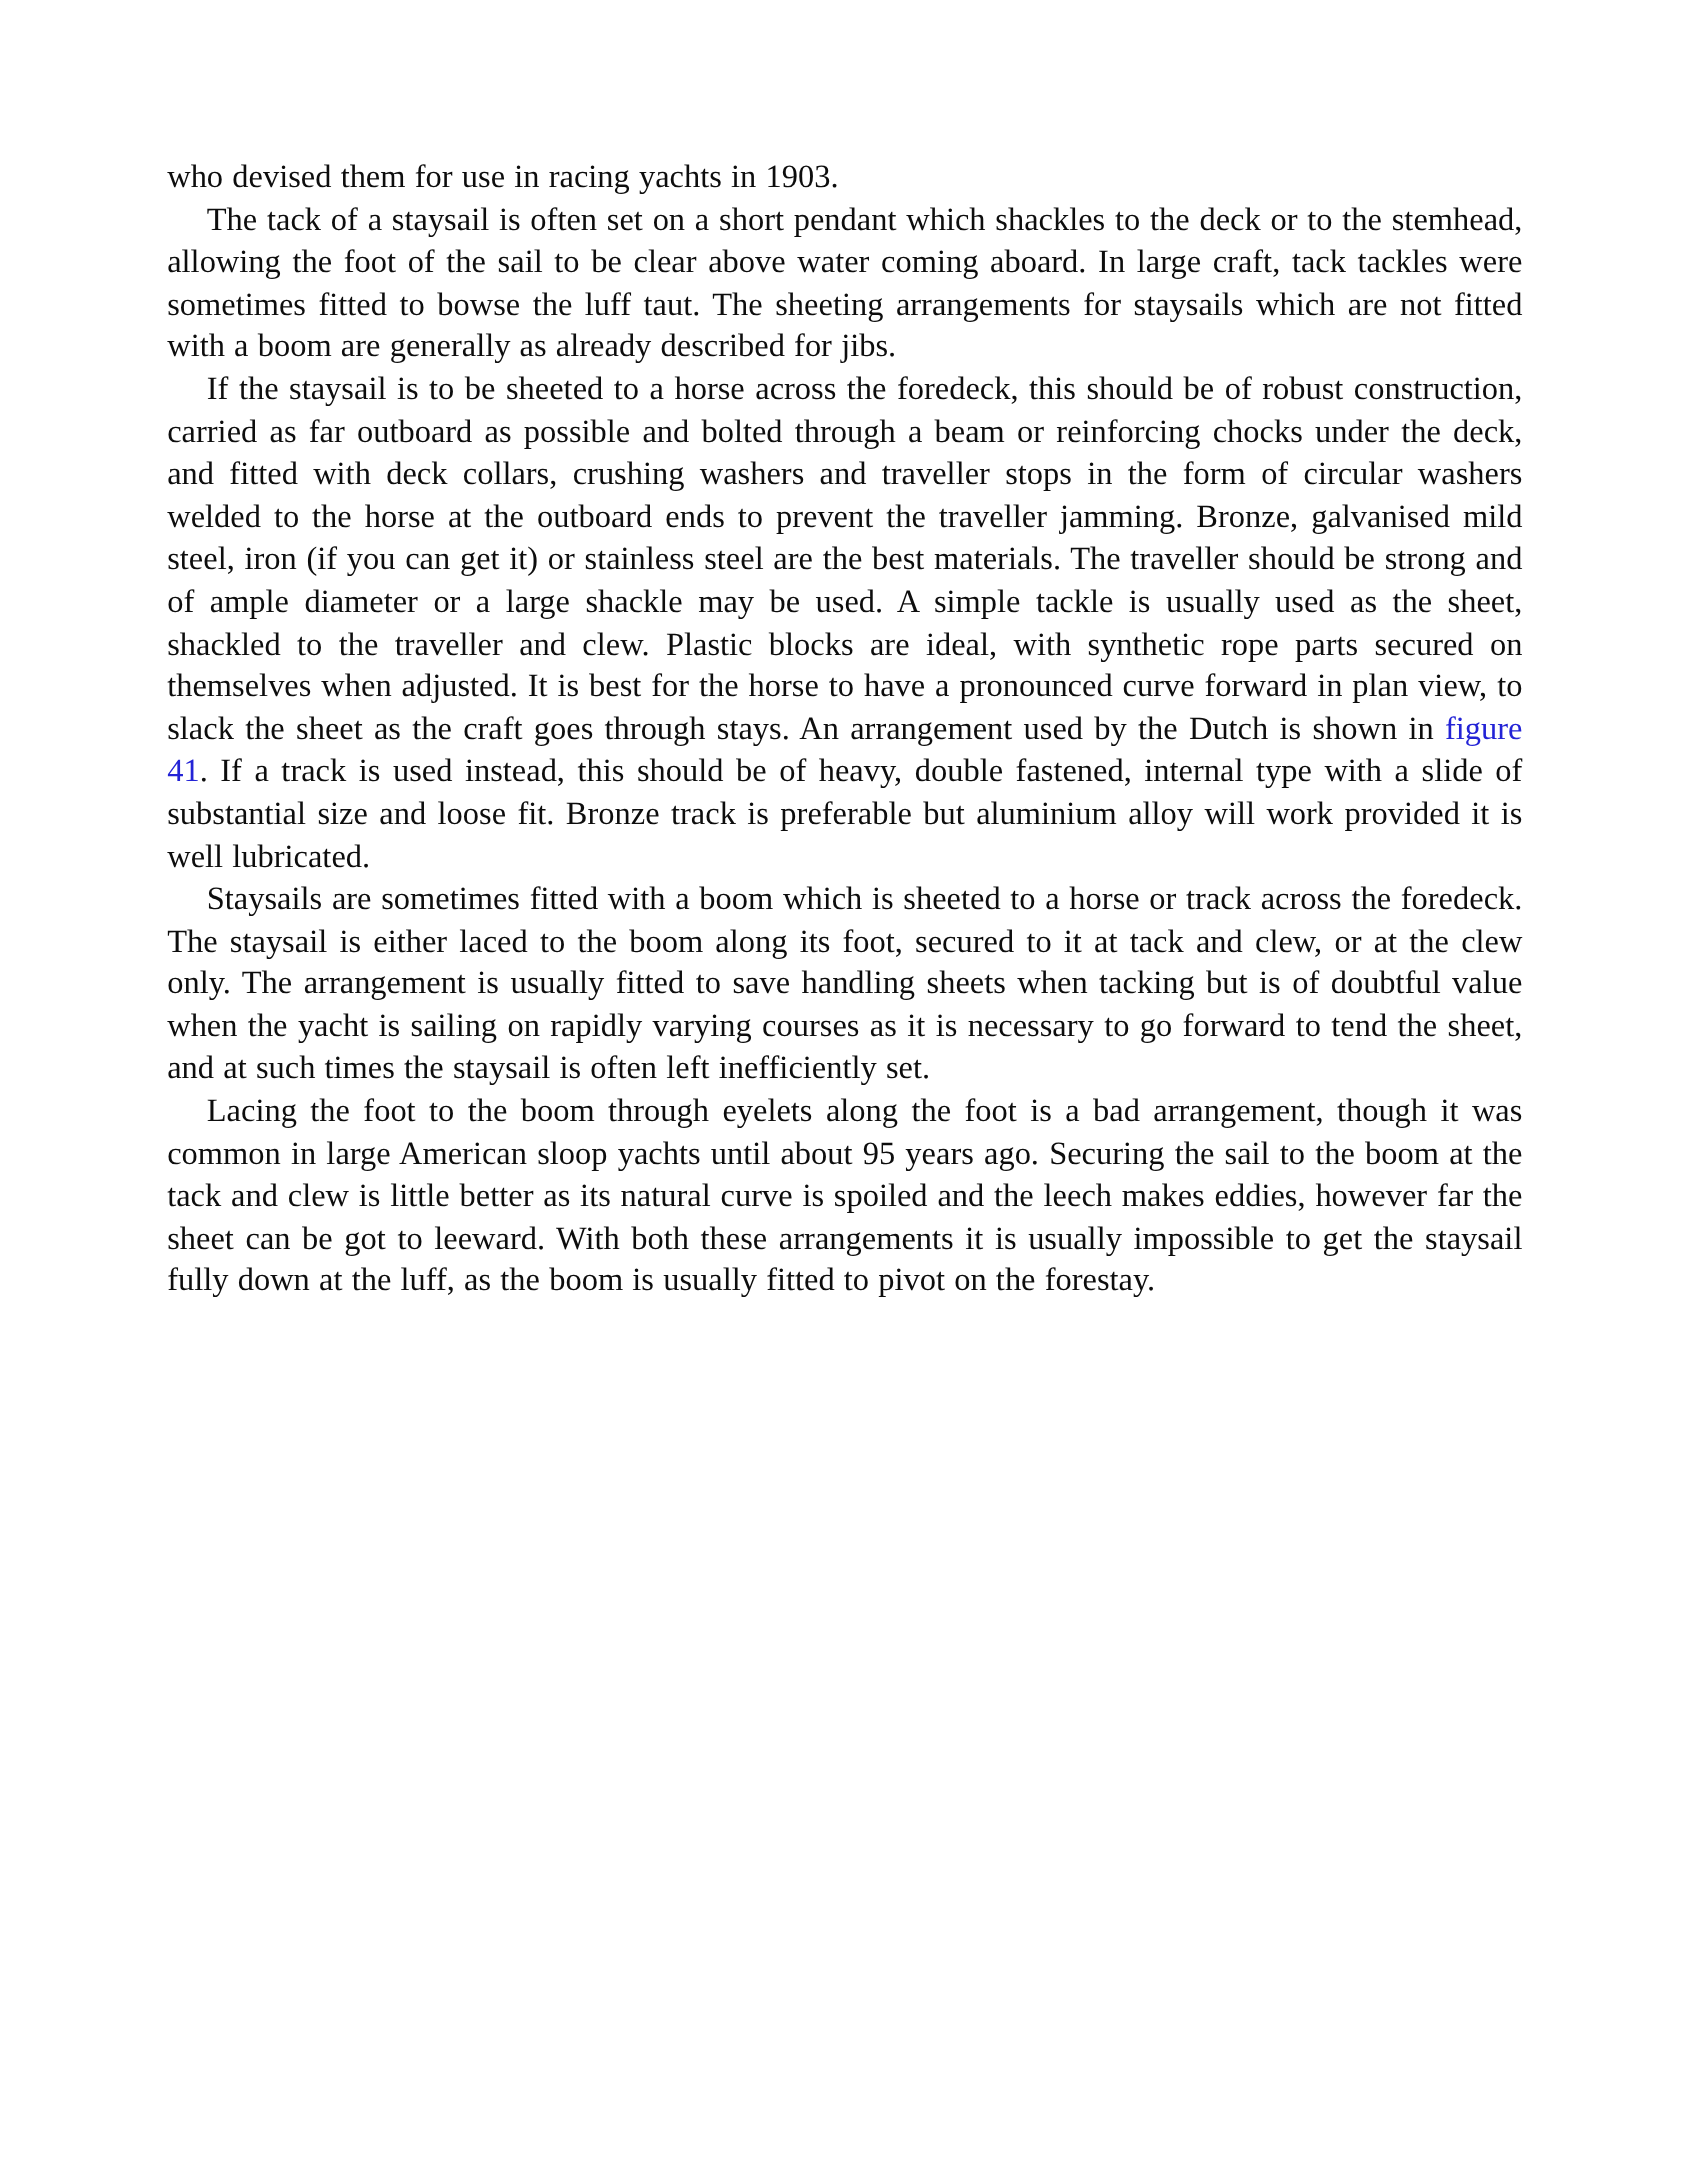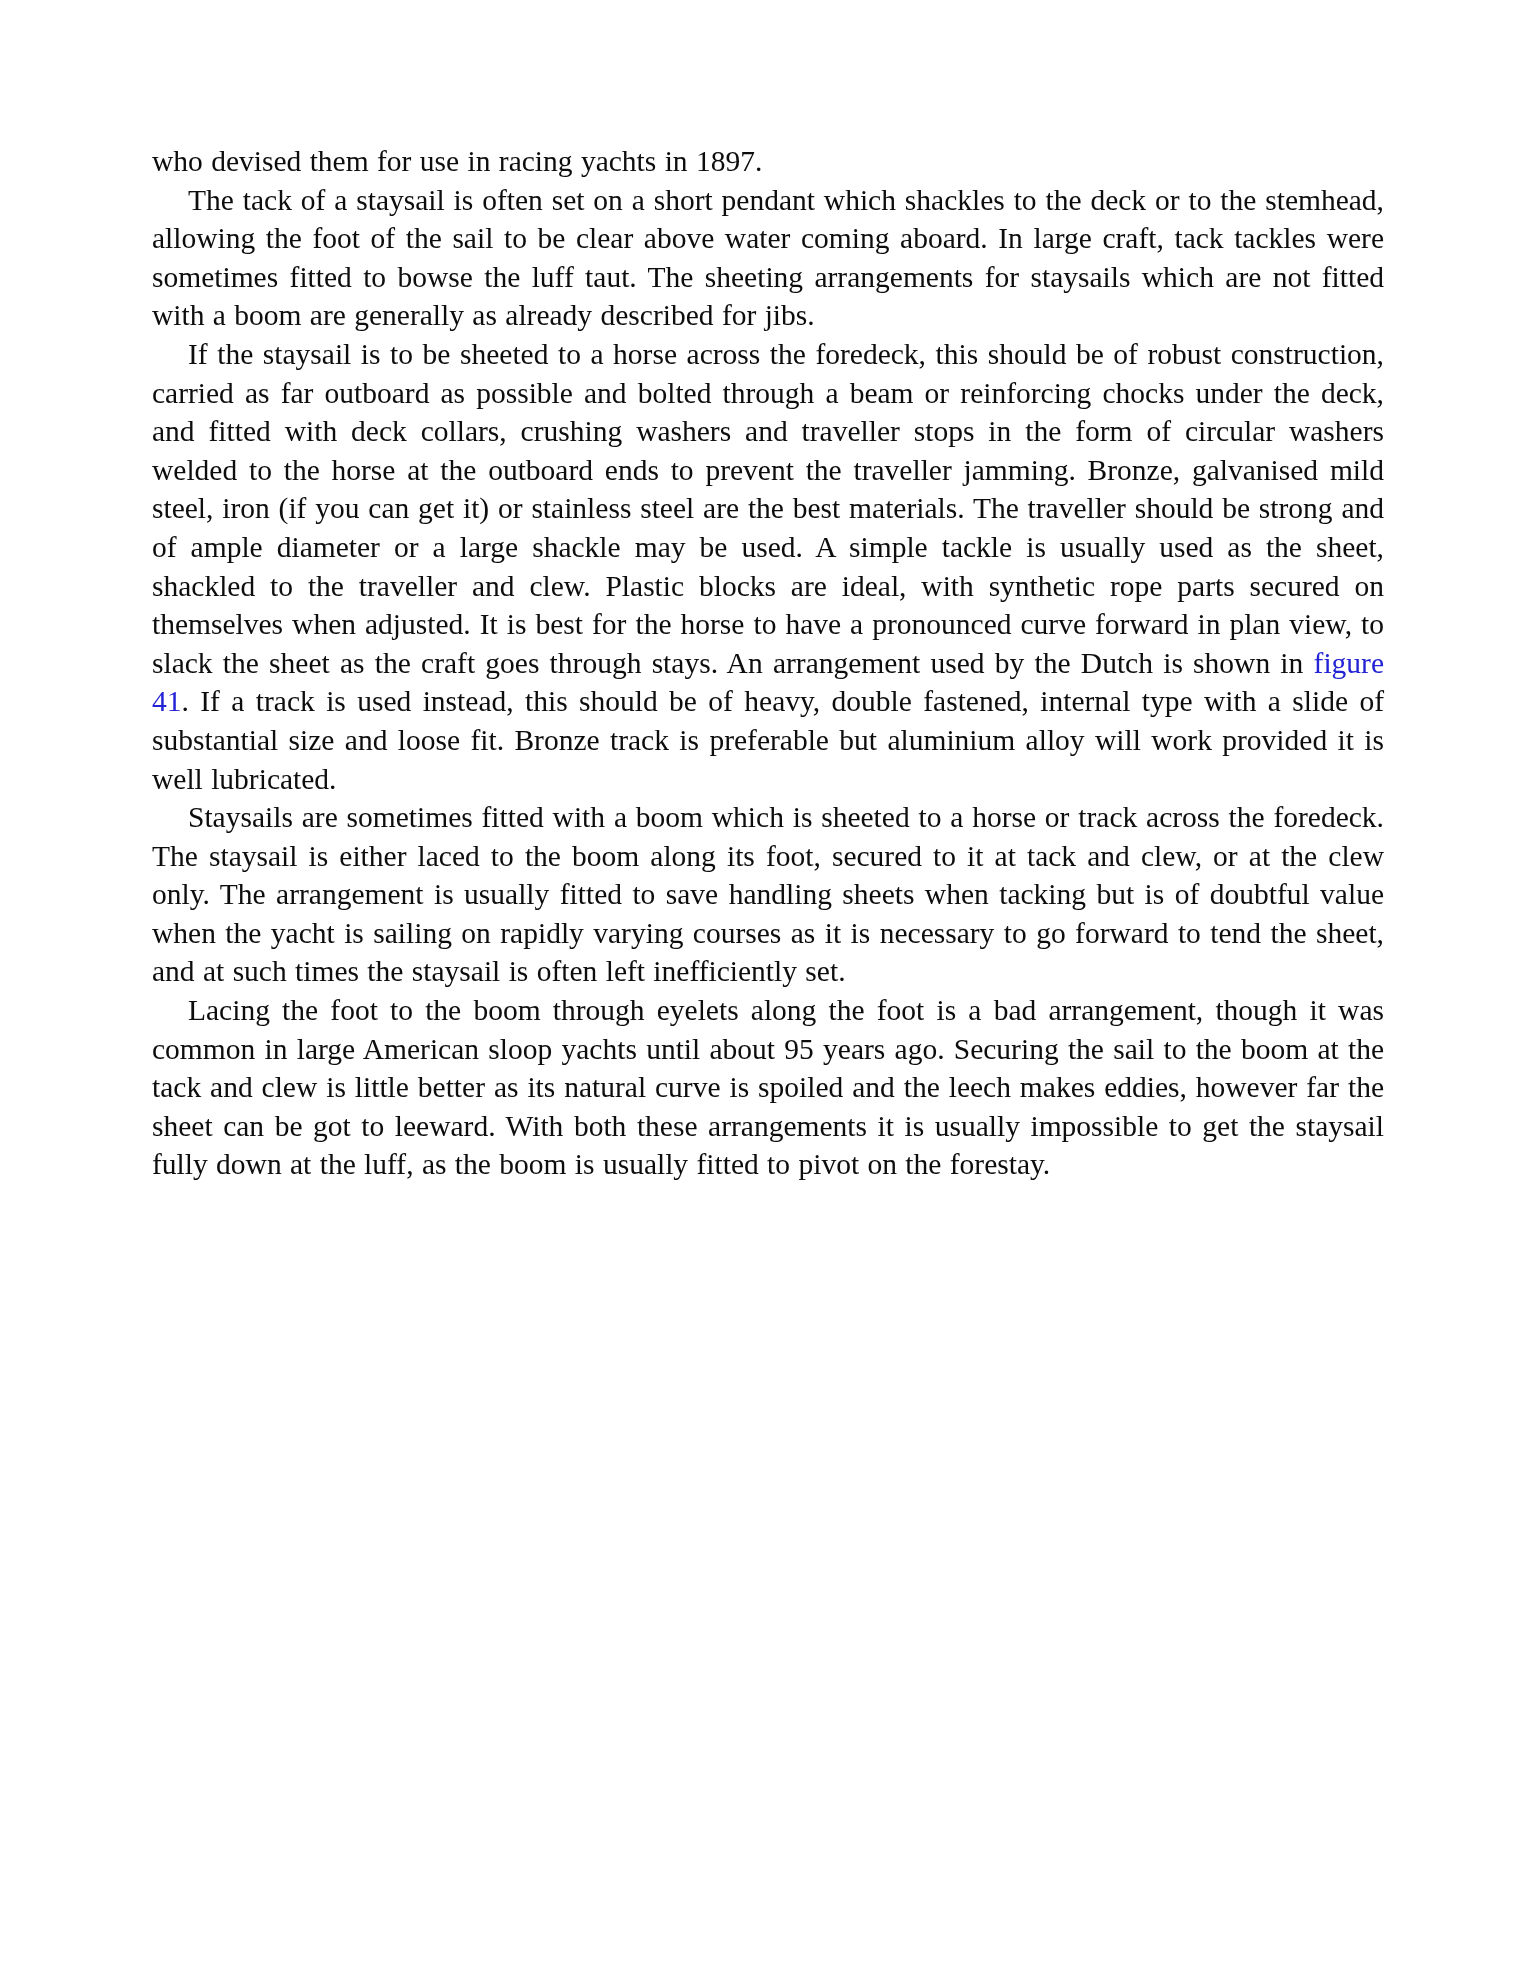--- a/index.html
+++ b/index.html
@@ -35,21 +35,21 @@
     color: #2323d6;
     text-decoration: none;
     cursor: pointer;
   }
 </style>
 </head>
 <body>
 
 <div class="page">
 
-  <p>who devised them for use in racing yachts in 1897.</p>
+  <p>who devised them for use in racing yachts in 1903.</p>
 
   <p class="indent">The tack of a staysail is often set on a short pendant which shackles to the deck or to the stemhead, allowing the foot of the sail to be clear above water coming aboard. In large craft, tack tackles were sometimes fitted to bowse the luff taut. The sheeting arrangements for staysails which are not fitted with a boom are generally as already described for jibs.</p>
 
   <p class="indent"><span>If the staysail is to be sheeted to a horse across the foredeck, this should be of robust construction, carried as far outboard as possible and bolted through a beam or reinforcing chocks under the deck, and fitted with deck collars, crushing washers and traveller stops in the form of circular washers welded to the horse at the outboard ends to prevent the traveller jamming. Bronze, galvanised mild steel, iron (if you can get it) or stainless steel are the best materials. The traveller should be strong and of ample diameter or a large shackle may be used. A simple tackle is usually used as the sheet, shackled to the traveller and clew. Plastic blocks are ideal, with synthetic rope parts secured on themselves when adjusted. It is best for the horse to have a pronounced curve forward in plan view, to slack the sheet as the craft goes through stays. An arrangement used by the Dutch is shown in </span><a class="fig-link">figure 41</a><span>. If a track is used instead, this should be of heavy, double fastened, internal type with a slide of substantial size and loose fit. Bronze track is preferable but aluminium alloy will work provided it is well lubricated.</span></p>
 
   <p class="indent">Staysails are sometimes fitted with a boom which is sheeted to a horse or track across the foredeck. The staysail is either laced to the boom along its foot, secured to it at tack and clew, or at the clew only. The arrangement is usually fitted to save handling sheets when tacking but is of doubtful value when the yacht is sailing on rapidly varying courses as it is necessary to go forward to tend the sheet, and at such times the staysail is often left inefficiently set.</p>
 
   <p class="indent">Lacing the foot to the boom through eyelets along the foot is a bad arrangement, though it was common in large American sloop yachts until about 95 years ago. Securing the sail to the boom at the tack and clew is little better as its natural curve is spoiled and the leech makes eddies, however far the sheet can be got to leeward. With both these arrangements it is usually impossible to get the staysail fully down at the luff, as the boom is usually fitted to pivot on the forestay.</p>
 
 </div>

